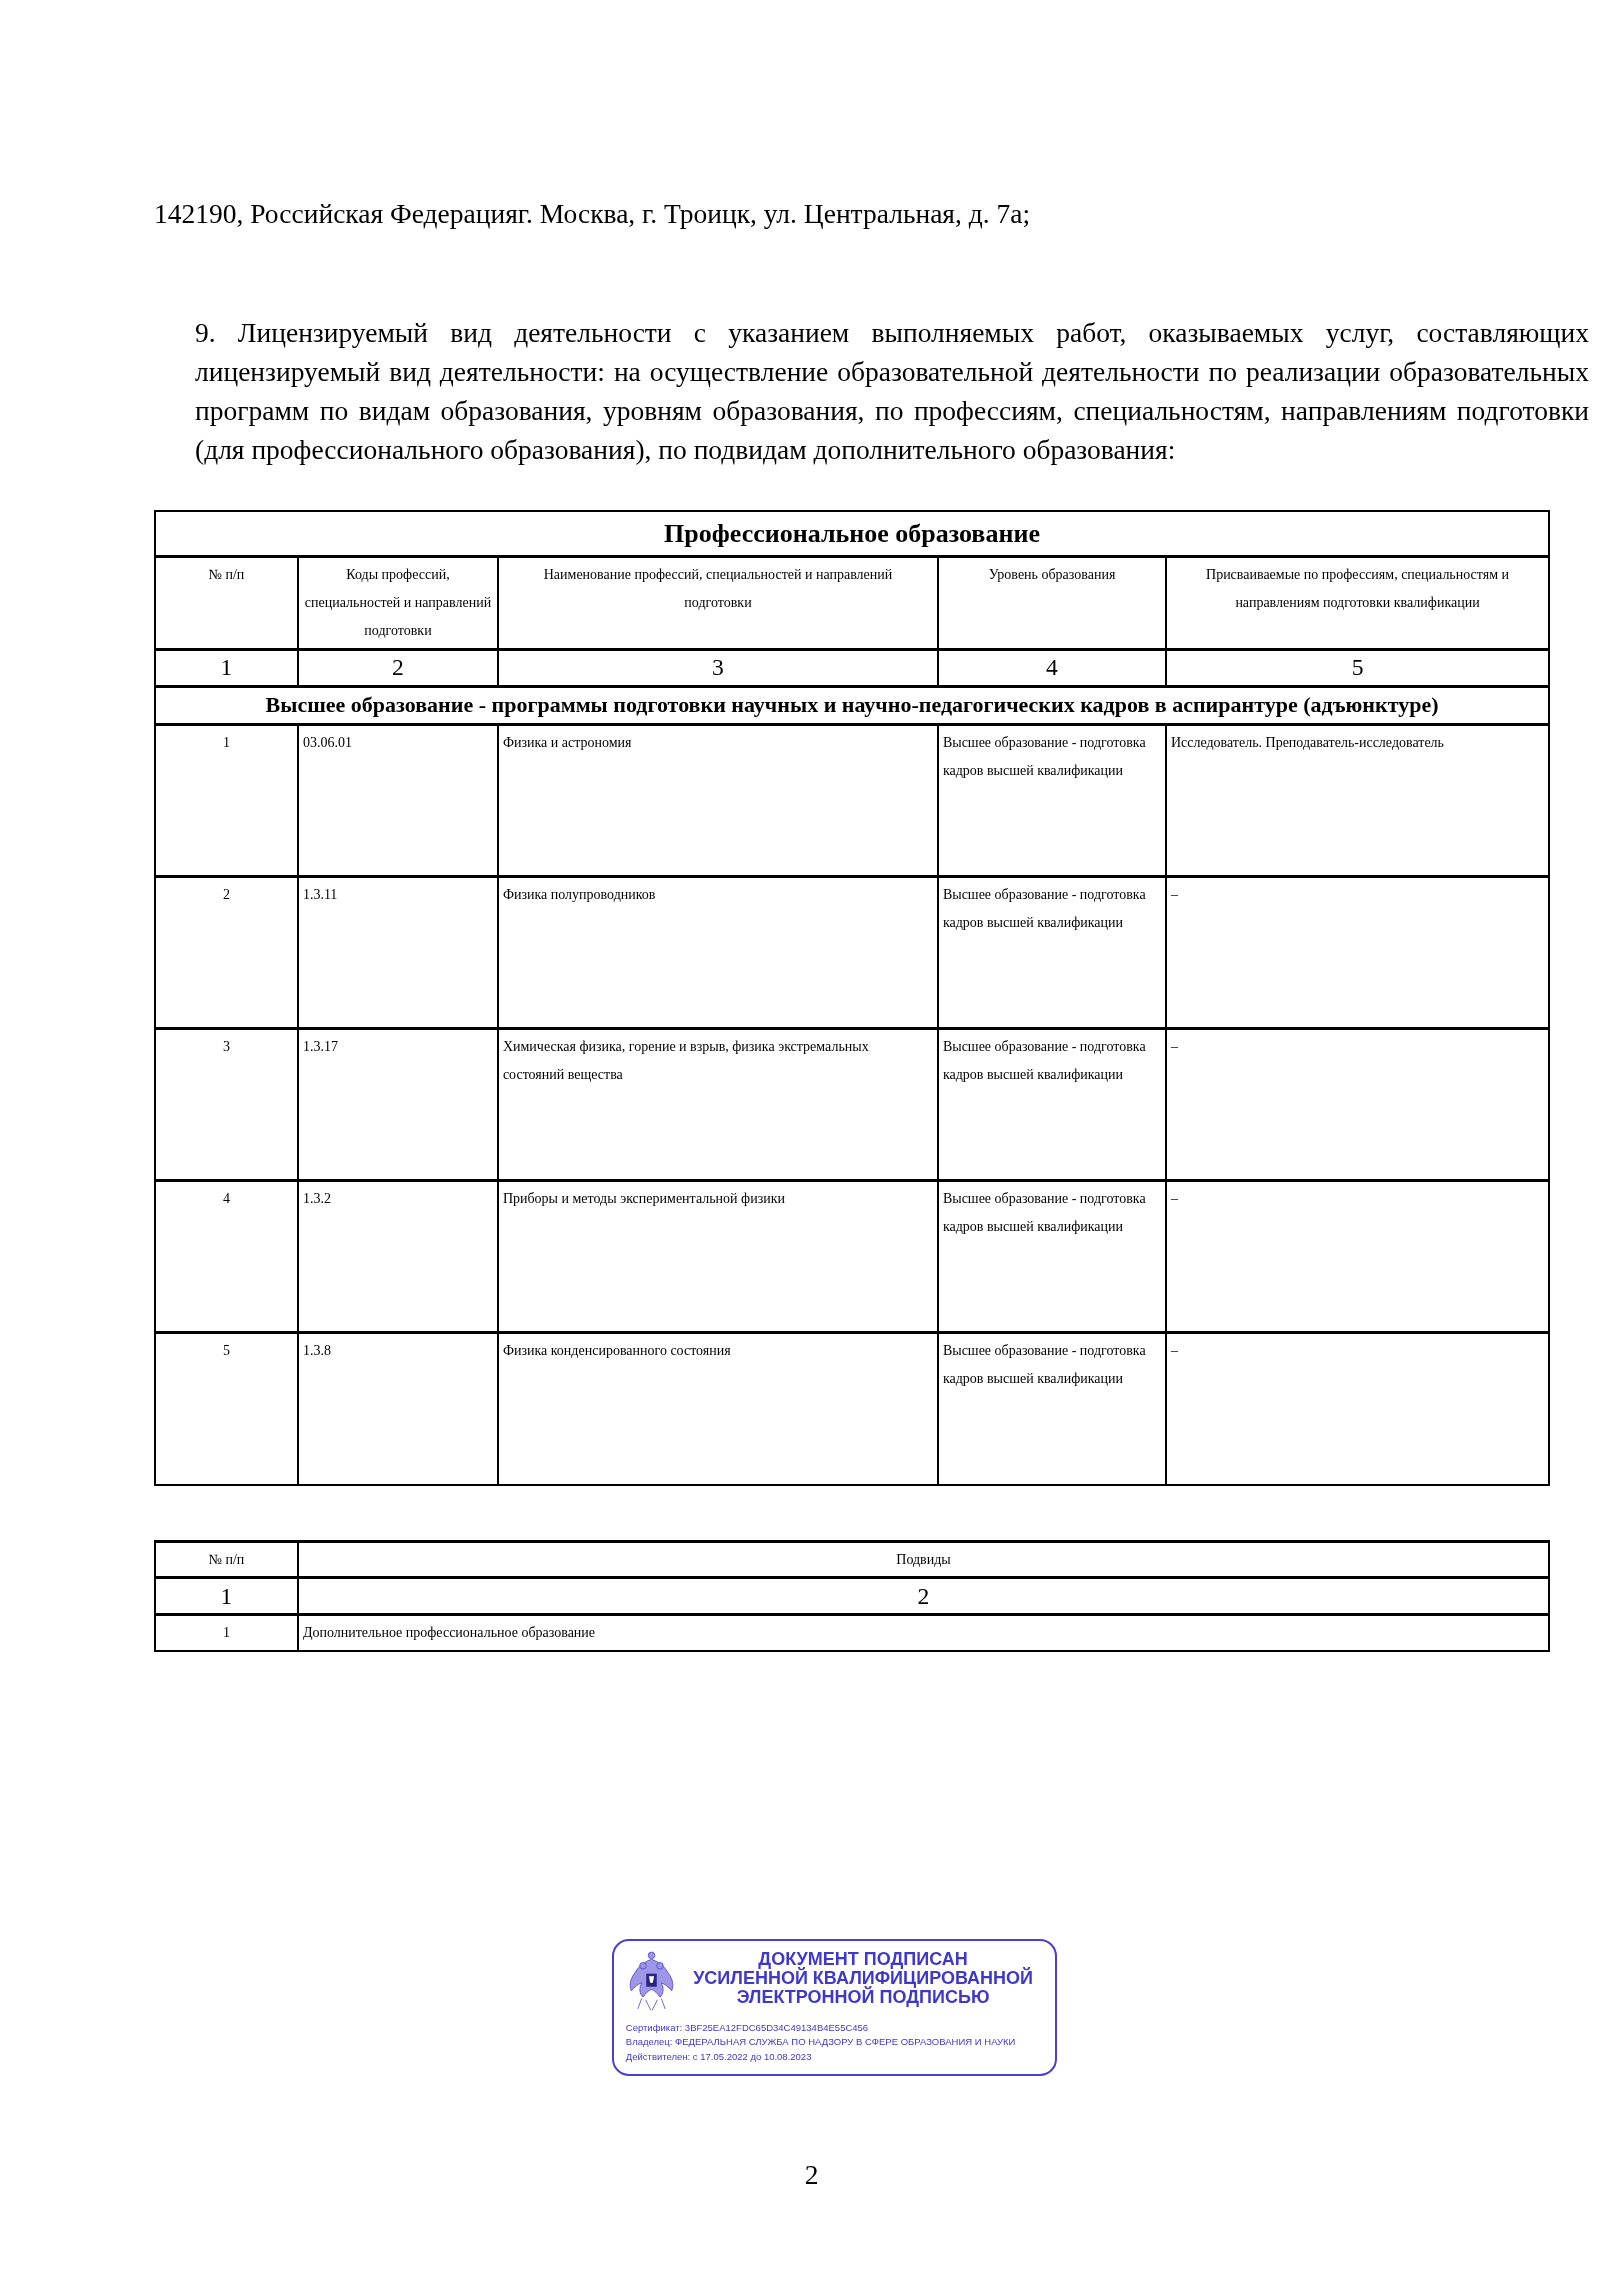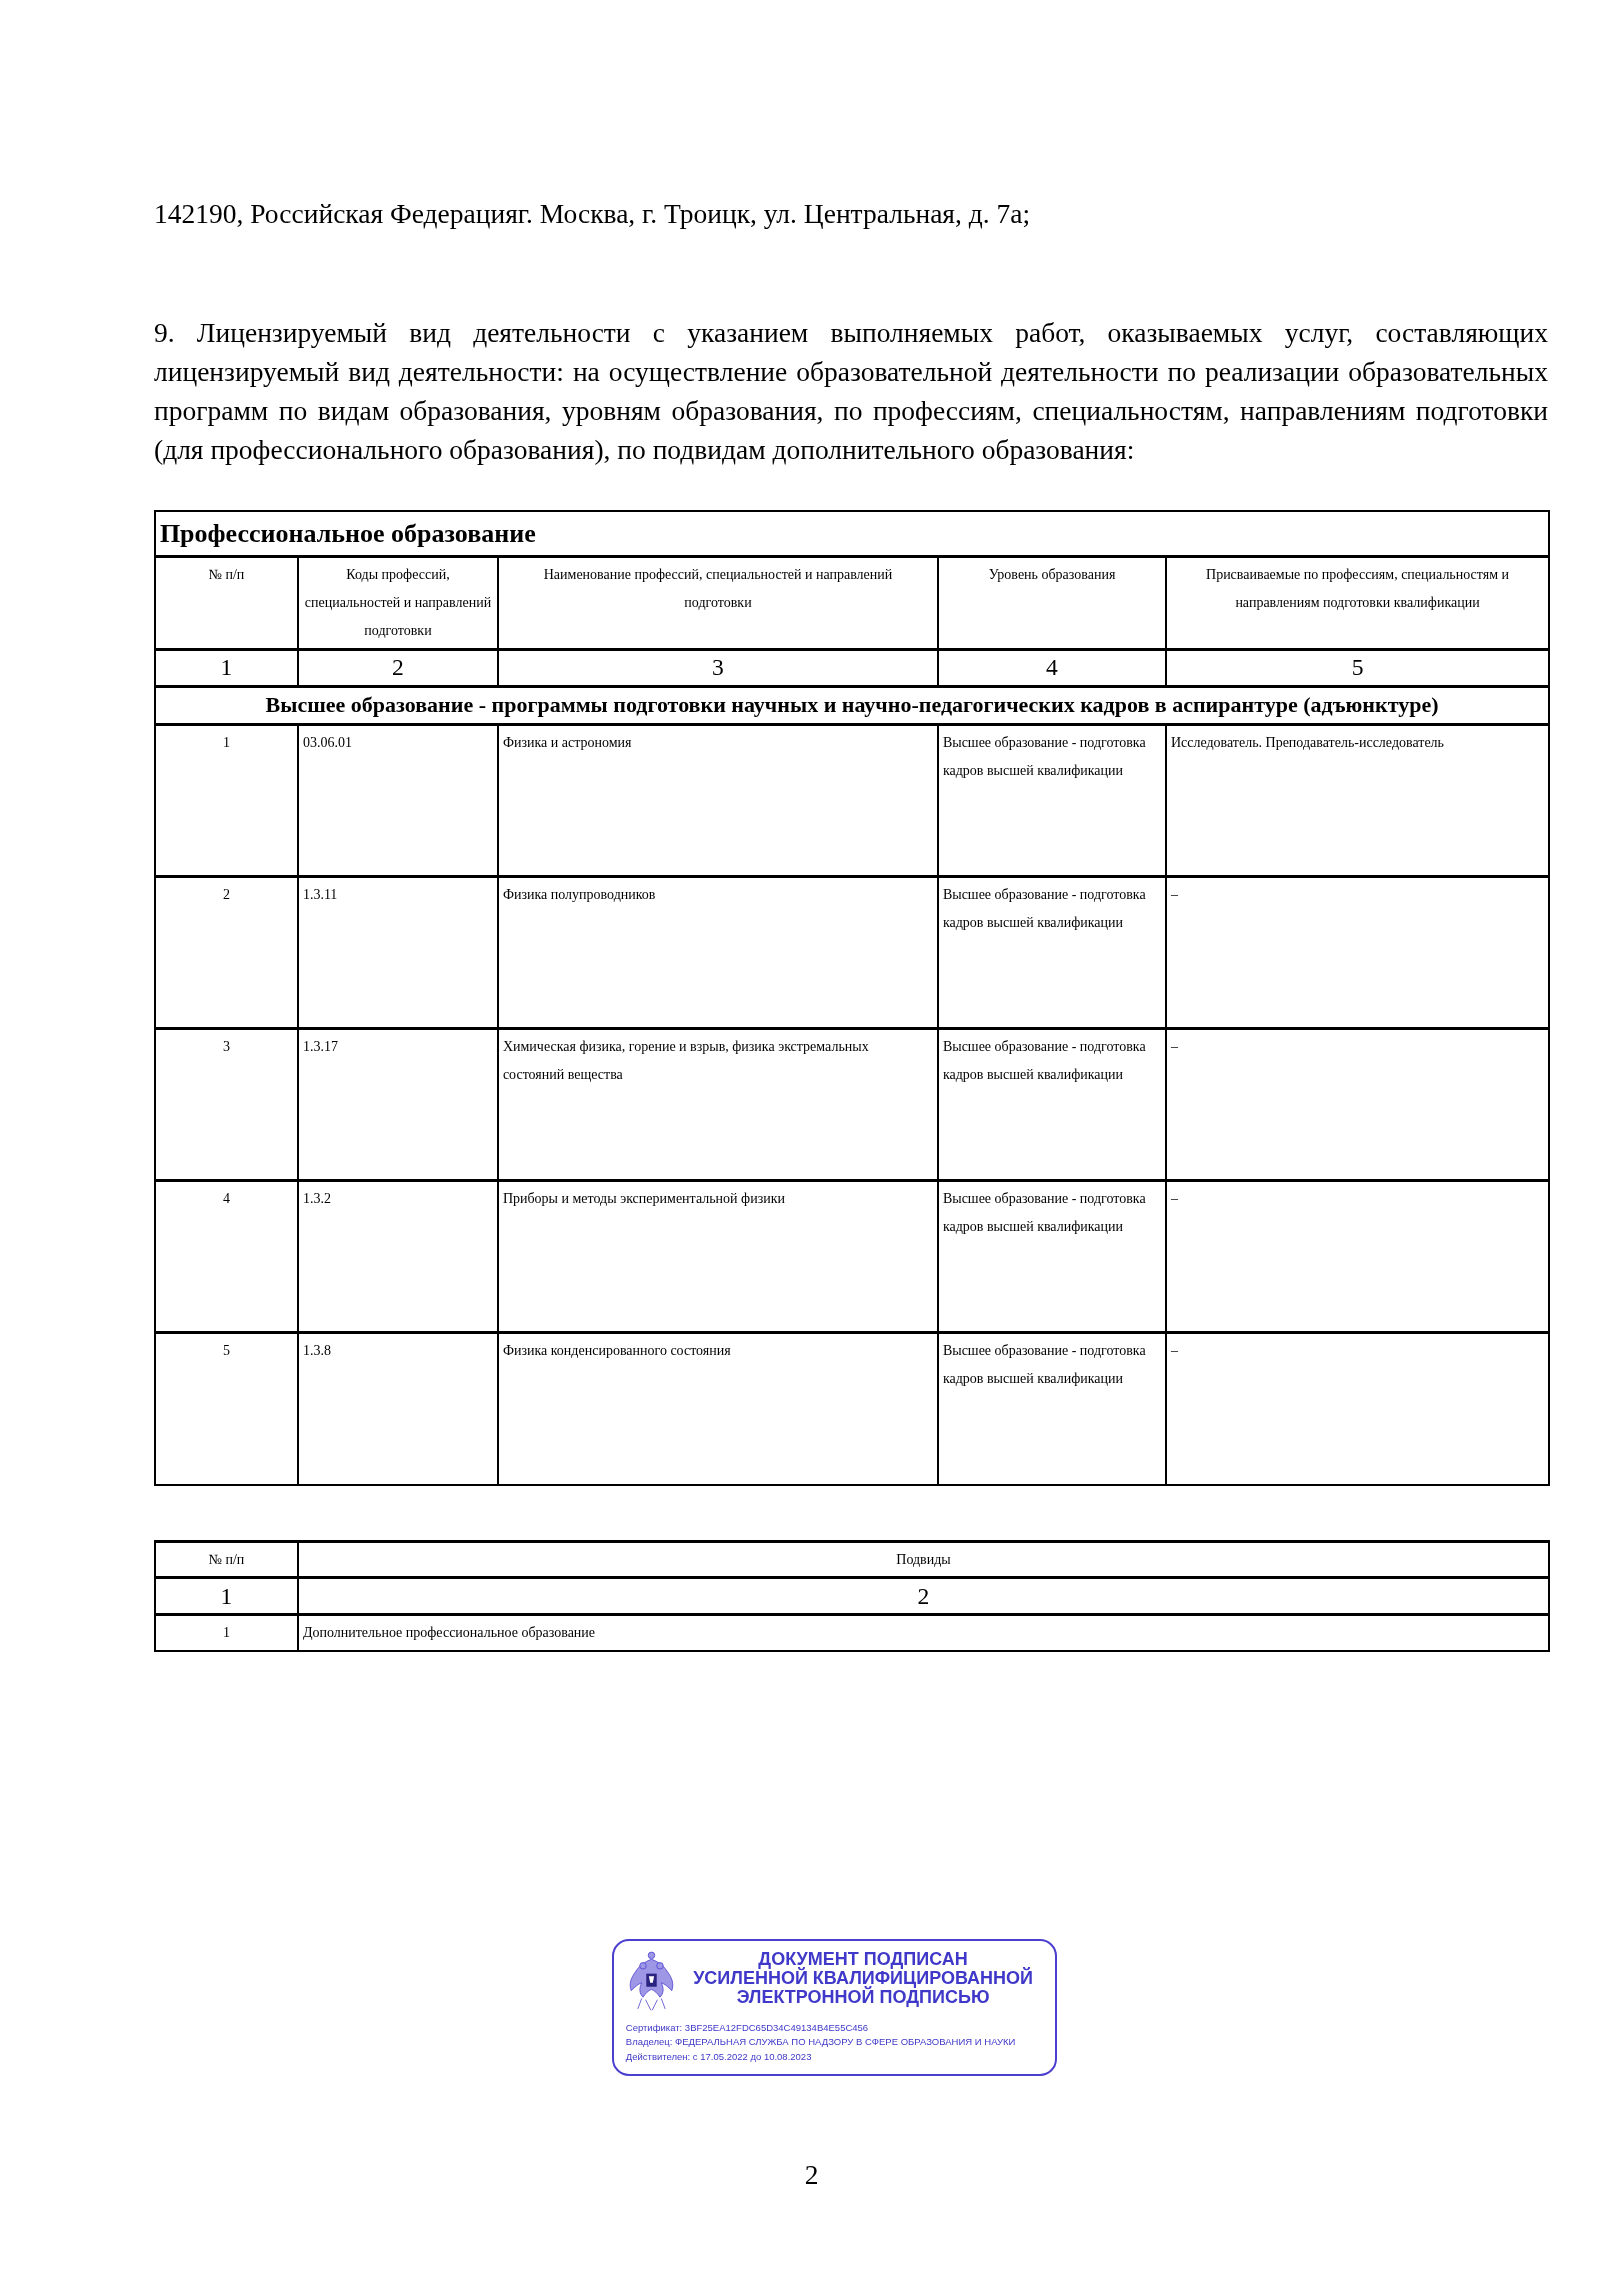--- a/index.html
+++ b/index.html
@@ -1,24 +1,24 @@
 <!DOCTYPE html>
 <html style="font-size:10.5px"><head>
 <meta charset="utf-8">
 <style>
   html, body { margin: 0; padding: 0; background: #ffffff; }
   body { width: 1623px; height: 2295px; position: relative; overflow: hidden; font-family: "Liberation Serif", serif; color: #000; }
   .page { position: absolute; left: 0; top: 0; width: 1623px; height: 2295px; }
   .para { position: absolute; left: 154px; width: 1394px; font-size: 27.5px; line-height: 39px; }
   .para p { margin: 0; }
-  .justify { text-align: justify; text-align-last: left; }
+  .justify { text-align: justify; text-align-last: left; margin-left: 41px; }
   table { border-collapse: collapse; table-layout: fixed; position: absolute; left: 154px; width: 1394px; }
   td { border: 2px solid #000; vertical-align: top; font-size: 14px; line-height: 28px; padding: 2.6px 3.9px; }
   .thick-top td { border-top-width: 3.3px; }
-  .title-cell { text-align: left; font-weight: bold; font-size: 26px; line-height: 37px; padding: 2.6px 3.9px 3.9px; vertical-align: middle; }
+  .title-cell { text-align: center; font-weight: bold; font-size: 26px; line-height: 37px; padding: 2.6px 3.9px 3.9px; vertical-align: middle; }
   .section-cell { text-align: center; font-weight: bold; font-size: 22px; line-height: 30px; padding: 2.6px 3.9px; vertical-align: middle; }
   .c { text-align: center; }
   .num-row td { text-align: center; vertical-align: middle; font-size: 23.6px; line-height: 29px; }
   .stamp { position: absolute; left: 612px; top: 1939px; width: 445px; height: 137px; border: 2px solid #4b3fd0; border-radius: 17px; box-sizing: border-box; color: #3f38c8; font-family: "Liberation Sans", sans-serif; }
   .stamp .emblem { position: absolute; left: 11.8px; top: 9.2px; width: 51px; height: 63px; }
   .stamp .head { position: absolute; left: 65px; right: 7.9px; top: 9.2px; text-align: center; font-weight: bold; font-size: 18px; line-height: 19px; }
   .stamp .info { position: absolute; left: 11.8px; top: 80px; font-size: 9.5px; line-height: 14.4px; white-space: nowrap; }
   .pagenum { position: absolute; left: 0; width: 1623px; top: 2159px; text-align: center; font-size: 27.5px; }
 </style>
 </head>

